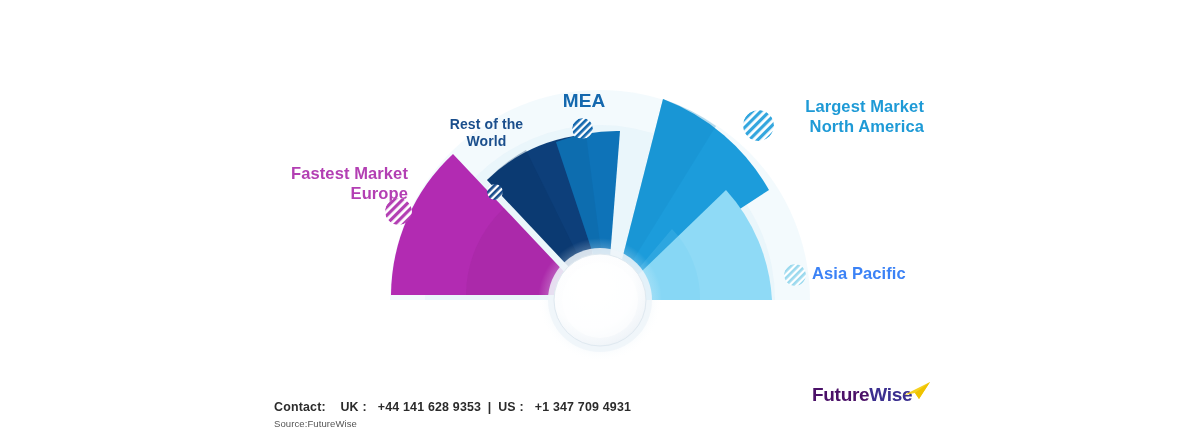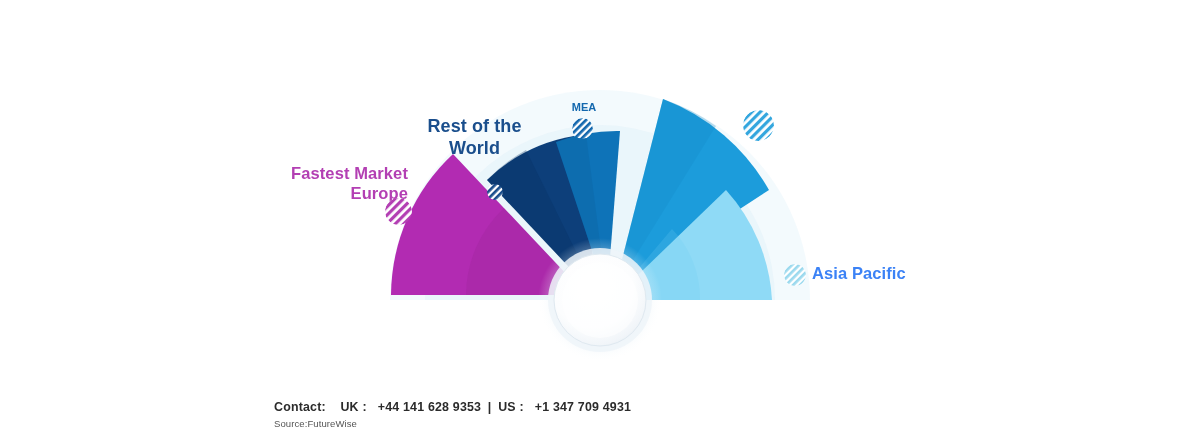--- a/index.html
+++ b/index.html
@@ -42,35 +42,34 @@
 
   #label-europe {
     left: 258px;
     top: 163px;
     width: 150px;
     text-align: right;
     font-size: 16.5px;
     color: #B33FB3;
   }
   #label-row {
-    left: 412px;
+    left: 424px;
     top: 116px;
     width: 125px;
     text-align: center;
-    font-size: 18px;
+    font-size: 14px;
     color: #1A4E8C;
   }
   #label-mea {
     left: 540px;
     top: 89px;
     width: 88px;
     text-align: center;
-    font-size: 11px;
+    font-size: 19px;
     color: #1468AE;
-    margin-top: 12px;
   }
   #label-na {
     left: 780px;
     top: 96px;
     width: 144px;
     text-align: right;
     font-size: 16.5px;
     color: #1E9AD6;
   }
   #label-apac {
@@ -260,20 +259,24 @@
 
   <div class="label-block" id="label-row" style="color: rgb(26, 78, 140);">
     <span class="label-line">Rest of the</span>
     <span class="label-line">World</span>
   </div>
 
   <div class="label-block" id="label-mea" style="color: rgb(20, 104, 174);">
     <span class="label-line">MEA</span>
   </div>
 
+  <div class="label-block" id="label-na" style="color: rgb(30, 154, 214);">
+    <span class="label-line">Largest Market</span>
+    <span class="label-line">North America</span>
+  </div>
 
   <div class="label-block" id="label-apac" style="color: #3b82f6;">
     <span class="label-line">Asia Pacific</span>
   </div>
 
   <svg class="marker" id="marker-europe" viewBox="0 0 27 27">
     <circle cx="13.5" cy="13.5" r="13.5" fill="url(#stripe-magenta)"></circle>
   </svg>
 
   <svg class="marker" id="marker-row" viewBox="0 0 16 16">
@@ -300,14 +303,24 @@
       <span>&nbsp;</span>
       <span>+44 141 628 9353</span>
       <span class="sep">|</span>
       <span>US :</span>
       <span>&nbsp;</span>
       <span>+1 347 709 4931</span>
     </div>
     <div id="source-line">Source:FutureWise</div>
   </div>
 
+  <div id="logo">
+    <div id="logo-word">
+      <span id="logo-future" style="color: rgb(75, 17, 104);">Future</span><span id="logo-wise" style="color: rgb(59, 47, 143);">Wise</span>
+    </div>
+    <svg id="logo-swoosh" viewBox="0 0 30 22">
+      <path d="M 2 14 L 28 1 L 17 18 L 13 12 Z" fill="#F5D020"></path>
+      <path d="M 13 12 L 28 1 L 17 18 Z" fill="#EFC300"></path>
+    </svg>
+    <div id="logo-tagline"></div>
+  </div>
 
 </div>
 
 </body></html>

